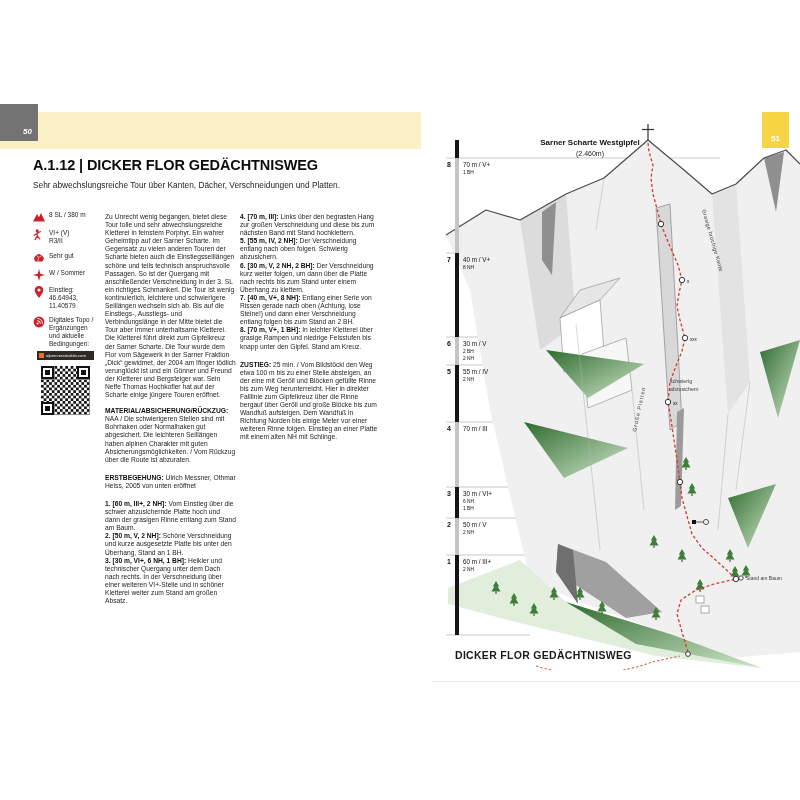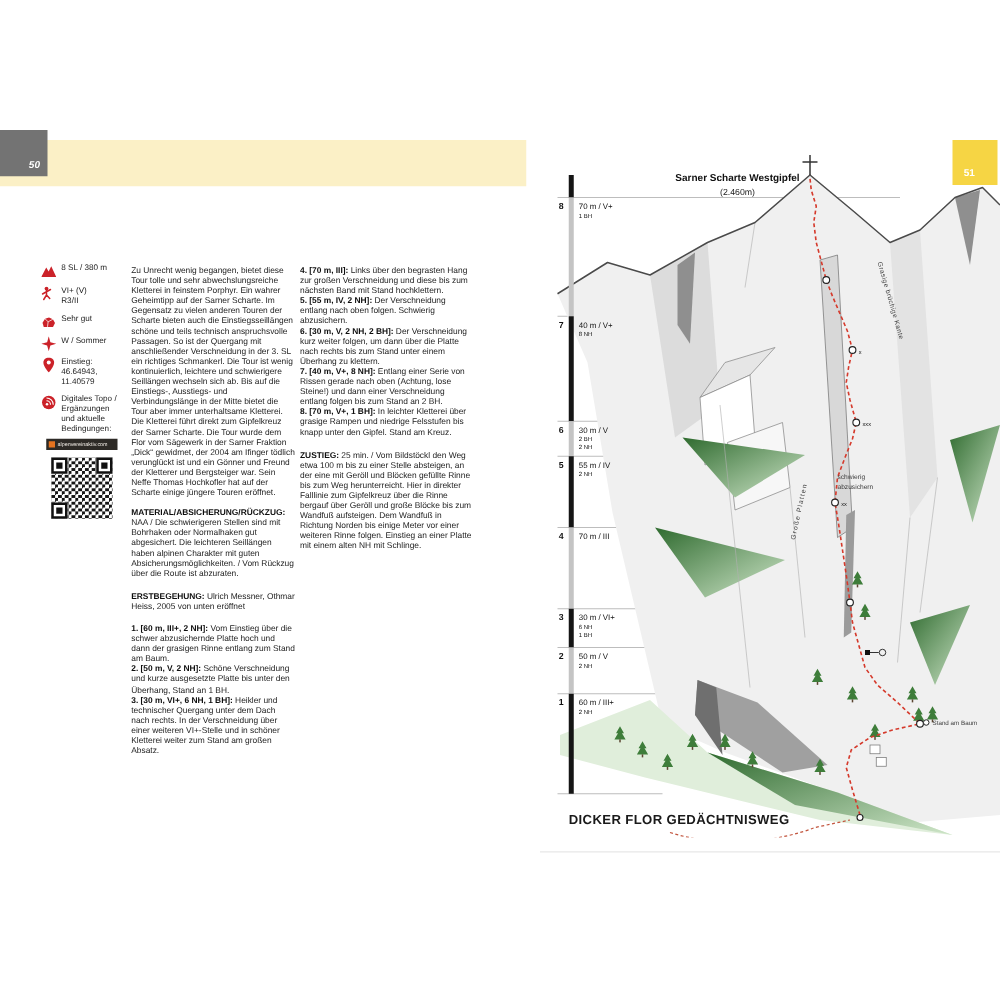--- a/index.html
+++ b/index.html
@@ -4,21 +4,21 @@
 <style>
   html,body{margin:0;padding:0;background:#fff;}
   .stage{position:relative;width:800px;height:800px;background:#fff;overflow:hidden;
          font-family:"Liberation Sans",sans-serif;color:#1c1c1c;}
   
   .band{position:absolute;left:0;top:112px;width:421px;height:37px;background:#fbf0c6;}
   .bandtext{position:absolute;left:47px;top:112px;height:37px;line-height:37px;
             font-size:7.6px;font-weight:bold;color:#4b4b4b;letter-spacing:.35px;}
   .tab50{position:absolute;left:0;top:104px;width:38px;height:37px;background:#737373;font-style:italic;}
   .tab50 span{position:absolute;right:6px;bottom:5px;color:#fff;font-size:8px;font-weight:bold;}
-  .tab51{position:absolute;left:762px;top:112px;width:36px;height:36px;background:#f6d544;}
+  .tab51{position:absolute;left:762px;top:112px;width:27px;height:36px;background:#f6d544;}
   .tab51 span{position:absolute;left:9px;bottom:5px;color:#fff;font-size:8px;font-weight:bold;}
   
   .title{position:absolute;left:33px;top:157px;font-size:14.5px;font-weight:bold;color:#0c0c0c;letter-spacing:-.1px;}
   .subtitle{position:absolute;left:33px;top:180px;font-size:8.3px;color:#242424;}
   
   .fact{position:absolute;left:33px;display:flex;gap:4px;align-items:flex-start;}
   .ficon{width:12px;height:12px;flex:none;}
   .ficon svg{display:block;}
   .flines{font-size:6.5px;line-height:8px;color:#1d1d1d;}
   .qrbanner{position:absolute;left:37px;top:351px;width:57px;height:9px;background:#2d2a26;
@@ -47,20 +47,22 @@
 </head>
 <body>
 
 <div class="stage">
 
   <div class="band"></div>
   <div class="tab50">
     <span>50</span>
   </div>
 
+  <div class="title">A.1.12 | DICKER FLOR GEDÄCHTNISWEG</div>
+  <div class="subtitle">Sehr abwechslungsreiche Tour über Kanten, Dächer, Verschneidungen und Platten.</div>
 
   <div class="fact" style="top:211px">
     <span class="ficon">
       <svg width="12" height="12" viewBox="0 0 12 12">
           <path d="M0,10.5 L4,3 L5.9,6.2 L8,2 L12,10.5 Z" fill="#cb2229"></path>
         </svg>
     </span>
     <div class="flines">
         <div>8 SL / 380 m</div>
       </div>

